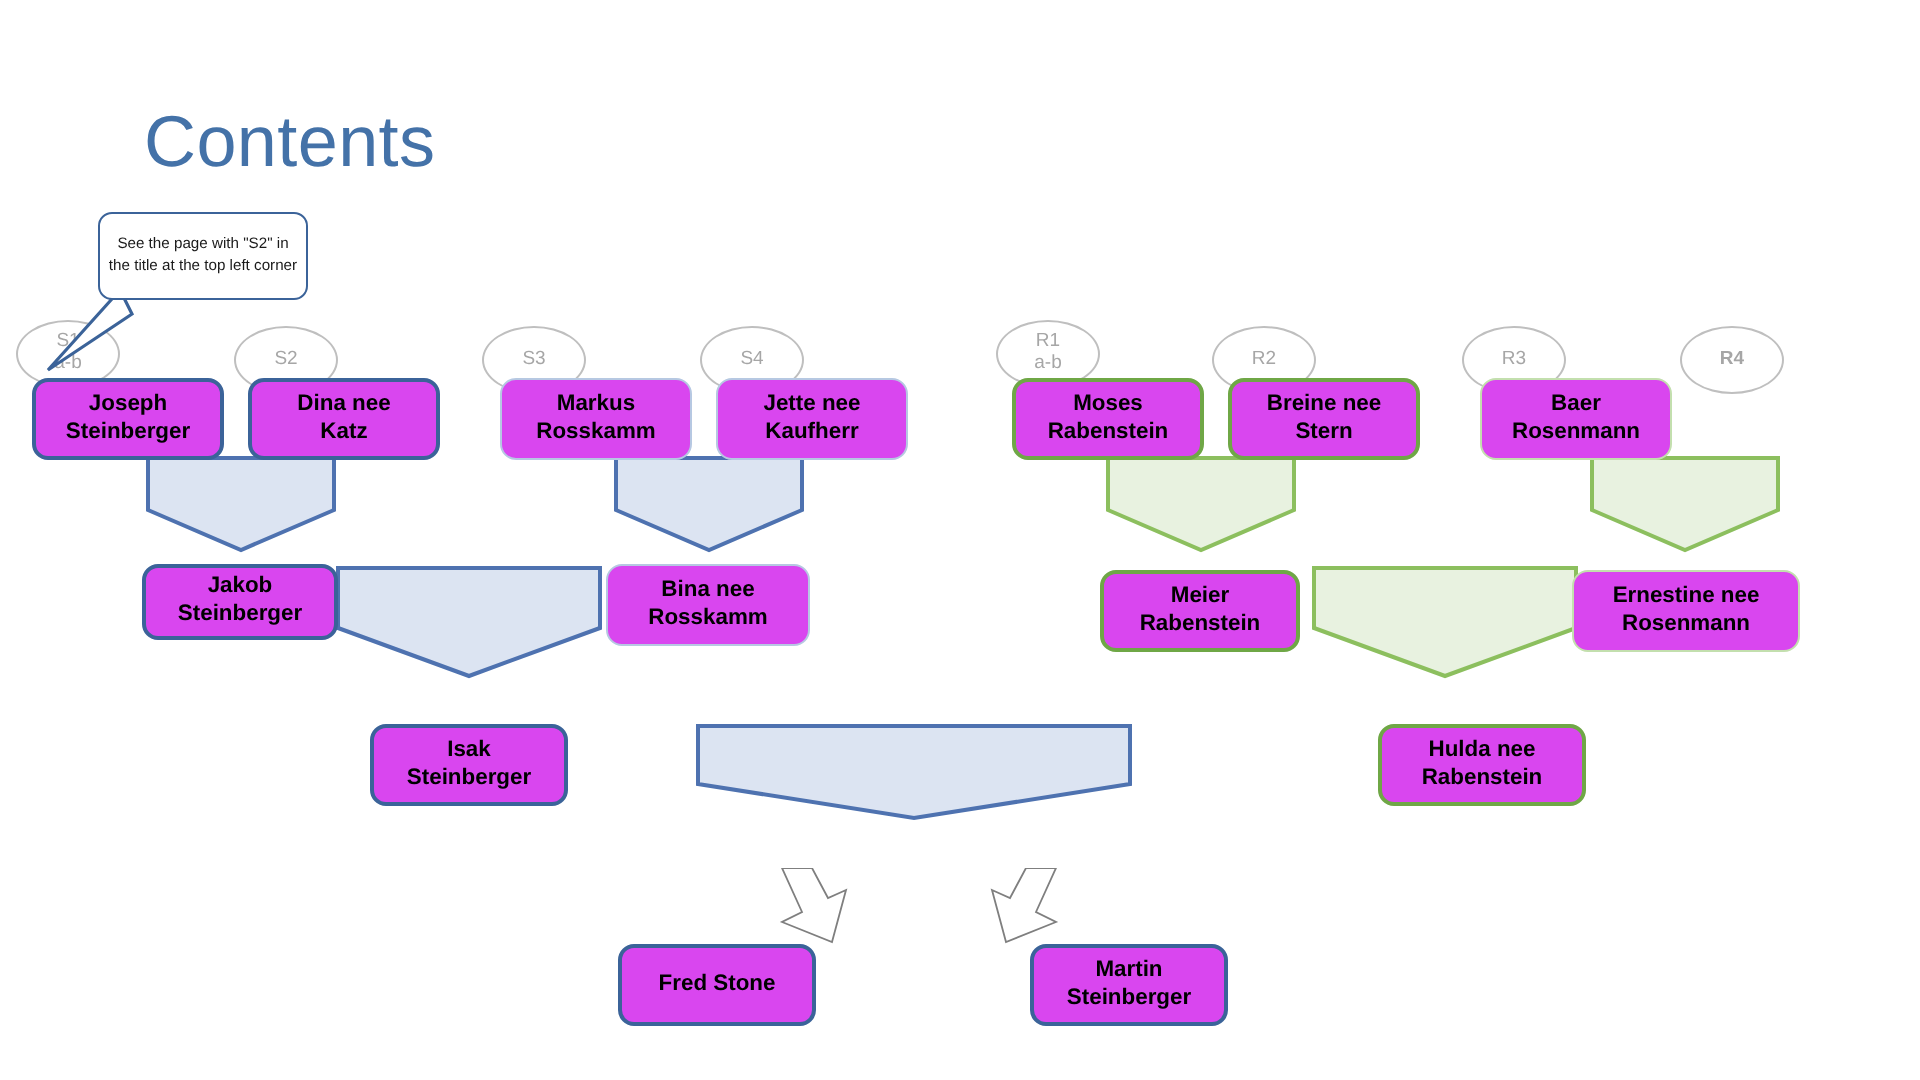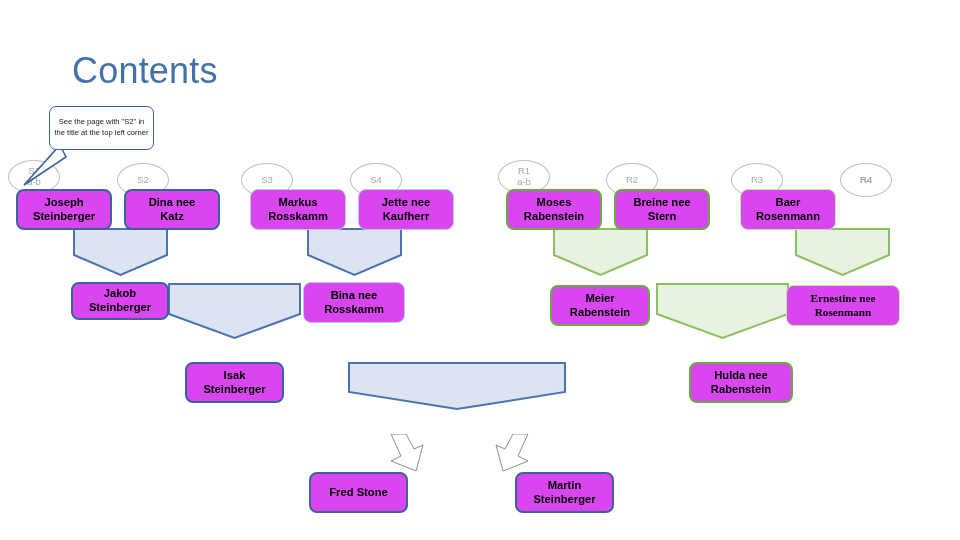--- a/index.html
+++ b/index.html
@@ -280,21 +280,21 @@
     </div>
   </div>
 
   <div class="node green-dark" style="left:550px; top:285px; width:100px; height:41px;">
     <div>
       <div>Meier</div>
       <div>Rabenstein</div>
     </div>
   </div>
 
-  <div class="node green-light" style="left:786px; top:285px; width:114px; height:41px;font-family:Liberation Serif, serif;">
+  <div class="node green-light" style="left:786px; top:285px; width:114px; height:41px;">
     <div>
       <div>Ernestine nee</div>
       <div>Rosenmann</div>
     </div>
   </div>
 
   <div class="node blue-dark" style="left:185px; top:362px; width:99px; height:41px;">
     <div>
       <div>Isak</div>
       <div>Steinberger</div>

